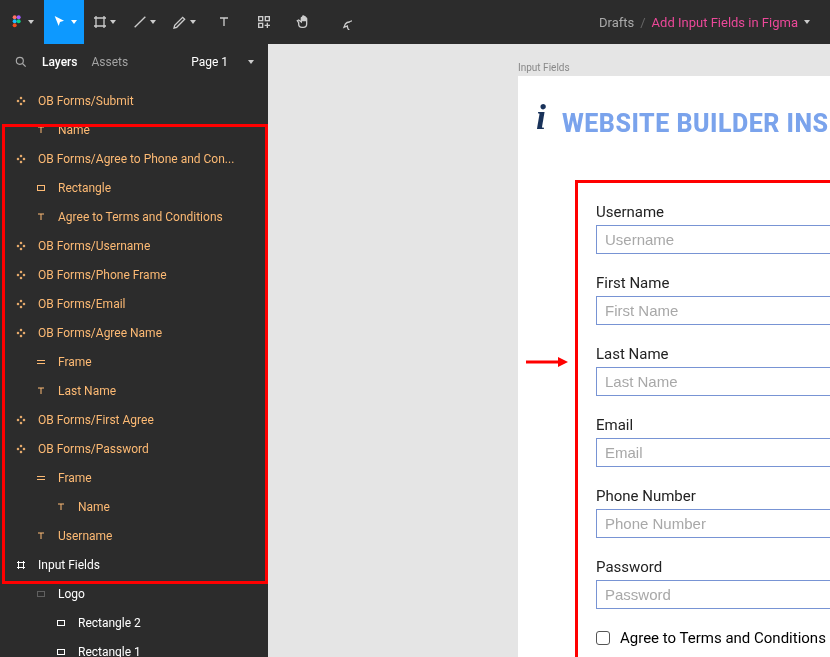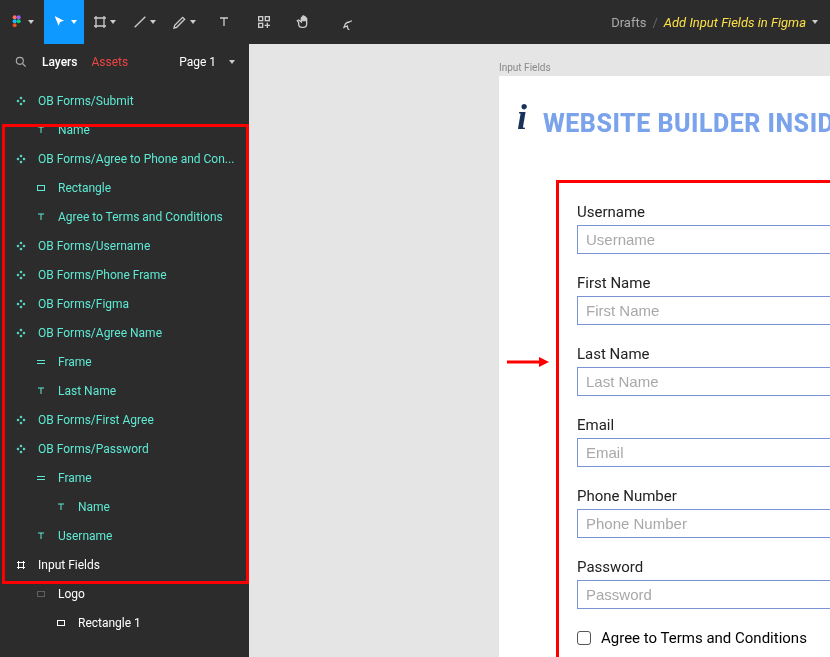--- a/index.html
+++ b/index.html
@@ -29,68 +29,68 @@
       color: #ccc;
     }
     .toolbar-btn.menu { padding: 0 6px; width: 44px; }
     .toolbar-btn.active { background: #0d99ff; color: #fff; }
     .toolbar-btn svg { width: 16px; height: 16px; }
     .breadcrumb {
       display: flex;
       align-items: center;
       gap: 6px;
       color: #ccc;
-      padding-right: 12px;
+      padding-right: 20px;
       font-size: 13px;
       margin-left: 39px;
     }
     .breadcrumb .drafts { color: #aaa; }
     .breadcrumb .sep { color: #666; }
-    .breadcrumb .name { color: #fde047; font-style: italic; }
+    .breadcrumb .name { color: #ec4899; }
     .main {
       display: flex;
       height: calc(100% - 44px);
     }
     .left-panel {
-      width: 249px;
+      width: 268px;
       background: #2c2c2c;
       color: #fff;
       font-size: 12px;
       position: relative;
       overflow: hidden;
     }
     .panel-header {
       height: 36px;
       display: flex;
       align-items: center;
       padding: 0 14px;
       color: #aaa;
       gap: 14px;
     }
     .search-icon { width: 14px; height: 14px; color: #aaa; }
-    .panel-tab { cursor: pointer; color: #ef4444; }
+    .panel-tab { cursor: pointer; color: #a3a3a3; }
     .panel-tab.active { color: #fff; font-weight: 500; }
-    .page-sel { margin-left: auto; display: flex; align-items: center; gap: 13px; color: #fff; }
+    .page-sel { margin-left: auto; display: flex; align-items: center; gap: 20px; color: #fff; }
     .red-box-left {
       position: absolute;
       top: 80px;
       left: 2px;
       right: 0;
       height: 460px;
       border: 3px solid red;
       pointer-events: none;
       z-index: 5;
     }
     .layer-list { padding-top: 6px; }
     .layer-row {
       height: 29px;
       display: flex;
       align-items: center;
       padding-left: 14px;
-      color: #5eead4;
+      color: #fdba74;
       cursor: pointer;
       gap: 10px;
       white-space: nowrap;
       overflow: hidden;
       text-overflow: ellipsis;
     }
     .layer-row.white { color: #fff; }
     .layer-row.indent1 { padding-left: 34px; }
     .layer-row.indent2 { padding-left: 54px; }
     .layer-icon {
@@ -343,21 +343,21 @@
             </svg>
           </span>
           <span class="layer-label">OB Forms/Phone Frame</span>
         </div>
         <div class="layer-row indent0">
           <span class="layer-icon">
             <svg viewBox="0 0 24 24" fill="currentColor">
               <path d="M12 3l3 3-3 3-3-3zM12 15l3 3-3 3-3-3zM3 12l3-3 3 3-3 3zM15 12l3-3 3 3-3 3z"></path>
             </svg>
           </span>
-          <span class="layer-label">OB Forms/Figma</span>
+          <span class="layer-label">OB Forms/Email</span>
         </div>
         <div class="layer-row indent0">
           <span class="layer-icon">
             <svg viewBox="0 0 24 24" fill="currentColor">
               <path d="M12 3l3 3-3 3-3-3zM12 15l3 3-3 3-3-3zM3 12l3-3 3 3-3 3zM15 12l3-3 3 3-3 3z"></path>
             </svg>
           </span>
           <span class="layer-label">OB Forms/Agree Name</span>
         </div>
         <div class="layer-row indent1">
@@ -424,20 +424,28 @@
           </span>
           <span class="layer-label">Input Fields</span>
         </div>
         <div class="layer-row indent1 white">
           <span class="layer-icon">
             <svg viewBox="0 0 24 24" stroke="currentColor" stroke-width="1" fill="none" stroke-dasharray="2 2">
               <rect x="5" y="7" width="14" height="10"></rect>
             </svg>
           </span>
           <span class="layer-label">Logo</span>
+        </div>
+        <div class="layer-row indent2 white">
+          <span class="layer-icon">
+            <svg viewBox="0 0 24 24" stroke="currentColor" stroke-width="2" fill="none">
+              <rect x="5" y="7" width="14" height="10"></rect>
+            </svg>
+          </span>
+          <span class="layer-label">Rectangle 2</span>
         </div>
         <div class="layer-row indent2 white">
           <span class="layer-icon">
             <svg viewBox="0 0 24 24" stroke="currentColor" stroke-width="2" fill="none">
               <rect x="5" y="7" width="14" height="10"></rect>
             </svg>
           </span>
           <span class="layer-label">Rectangle 1</span>
         </div>
       </div>

